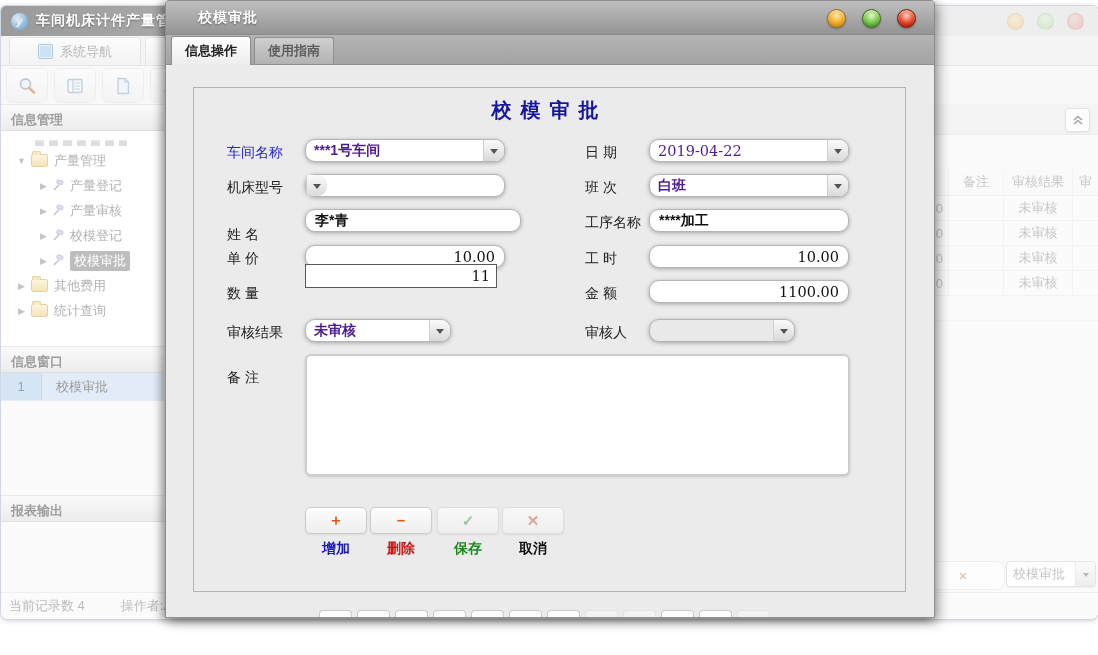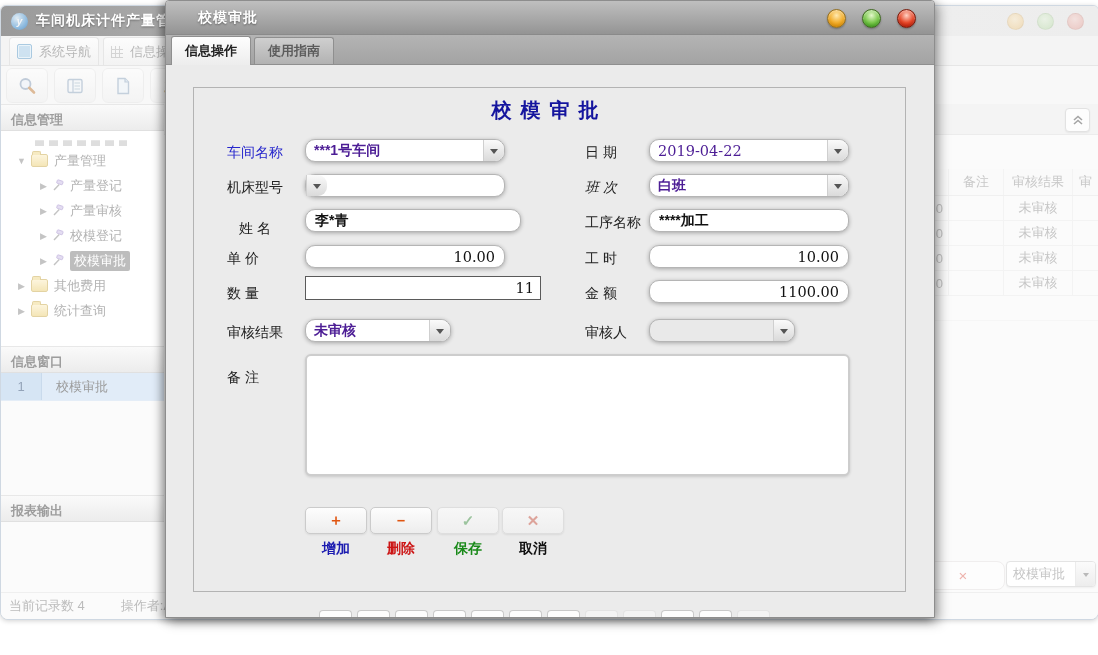--- a/index.html
+++ b/index.html
@@ -20,21 +20,21 @@
   .mw-title{color:#fff;font-weight:bold;font-size:14px;letter-spacing:1px;
     text-shadow:0 1px 2px rgba(0,0,0,.35);white-space:nowrap;}
   .mw-winbtns{position:absolute;right:14px;top:7px;display:flex;gap:13px;}
   .mw-winbtn{width:15px;height:15px;border-radius:50%;opacity:.55;border:1px solid rgba(0,0,0,.08);}
   .mw-winbtn.amber{background:radial-gradient(circle at 45% 35%,#fdeccb,#f2cd8e);}
   .mw-winbtn.green{background:radial-gradient(circle at 45% 35%,#e8f5e0,#bfe0b0);}
   .mw-winbtn.red{background:radial-gradient(circle at 45% 35%,#f8d8d3,#e8a9a1);}
 
   .mw-tabstrip{position:absolute;left:0;top:30px;width:100%;height:30px;background:#f4f4f4;
     border-bottom:1px solid #e6e6e6;display:flex;align-items:flex-end;padding-left:8px;box-sizing:border-box;}
-  .mw-tab{height:27px;display:flex;align-items:center;gap:7px;padding:0 7px;
+  .mw-tab{height:27px;display:flex;align-items:center;gap:7px;padding:0 28px;
     background:linear-gradient(#fcfcfc,#f3f3f3);border:1px solid #e6e6e6;border-bottom:none;
     border-radius:4px 4px 0 0;color:#b7b7b7;font-size:13px;margin-right:4px;}
   .ic-panel{width:13px;height:13px;background:#c7dff0;border:1px solid #9dc2dd;border-radius:2px;
     box-shadow:inset 0 0 0 1px #e8f3fa;opacity:.85;}
   .ic-grid{width:12px;height:12px;opacity:.55;
     background-image:repeating-linear-gradient(0deg,#b9b9b9 0 1px,transparent 1px 4px),
                      repeating-linear-gradient(90deg,#b9b9b9 0 1px,transparent 1px 4px);}
 
   .mw-toolbar{position:absolute;left:0;top:60px;width:100%;height:38px;background:#f8f8f8;
     display:flex;gap:6px;padding:2px 5px;box-sizing:border-box;}
@@ -394,40 +394,40 @@
               <i class="caret"></i>
             </span>
         </div>
 
         <div class="flabel col1l" style="top:91px;">机床型号</div>
         <div class="combo" style="left:111px;top:86px;width:200px;">
           <span class="a">
               <i class="caret"></i>
             </span>
         </div>
-        <div class="flabel col2l" style="top:91px;font-style:italic;">班 次</div>
+        <div class="flabel col2l" style="top:91px;">班 次</div>
         <div class="combo" style="left:455px;top:86px;width:200px;">
           <span class="v">白班</span>
           <span class="a">
               <i class="caret"></i>
             </span>
         </div>
 
-        <div class="flabel col1l" style="top:132px;margin-left:12px;">姓 名</div>
+        <div class="flabel col1l" style="top:138px;">姓 名</div>
         <input class="rinput" style="left: 111px; top: 121px; width: 216px;" value="李*青">
         <div class="flabel col2l" style="top:126px;">工序名称</div>
         <input class="rinput" style="left: 455px; top: 121px; width: 200px;" value="****加工">
 
         <div class="flabel col1l" style="top:162px;">单 价</div>
         <input class="rinput num" style="left: 111px; top: 157px; width: 200px;" value="10.00">
         <div class="flabel col2l" style="top:162px;">工 时</div>
         <input class="rinput num" style="left: 455px; top: 157px; width: 200px;" value="10.00">
 
         <div class="flabel col1l" style="top:197px;">数 量</div>
-        <input class="qinput" style="left: 111px; top: 188px; width: 236px; padding-left: 44px;" value="11">
+        <input class="qinput" style="left: 111px; top: 176px; width: 192px; padding-left: 44px;" value="11">
         <div class="flabel col2l" style="top:197px;">金 额</div>
         <input class="rinput num" style="left: 455px; top: 192px; width: 200px;" value="1100.00">
 
         <div class="flabel col1l" style="top:236px;">审核结果</div>
         <div class="combo" style="left:111px;top:231px;width:146px;">
           <span class="v">未审核</span>
           <span class="a">
               <i class="caret"></i>
             </span>
         </div>

